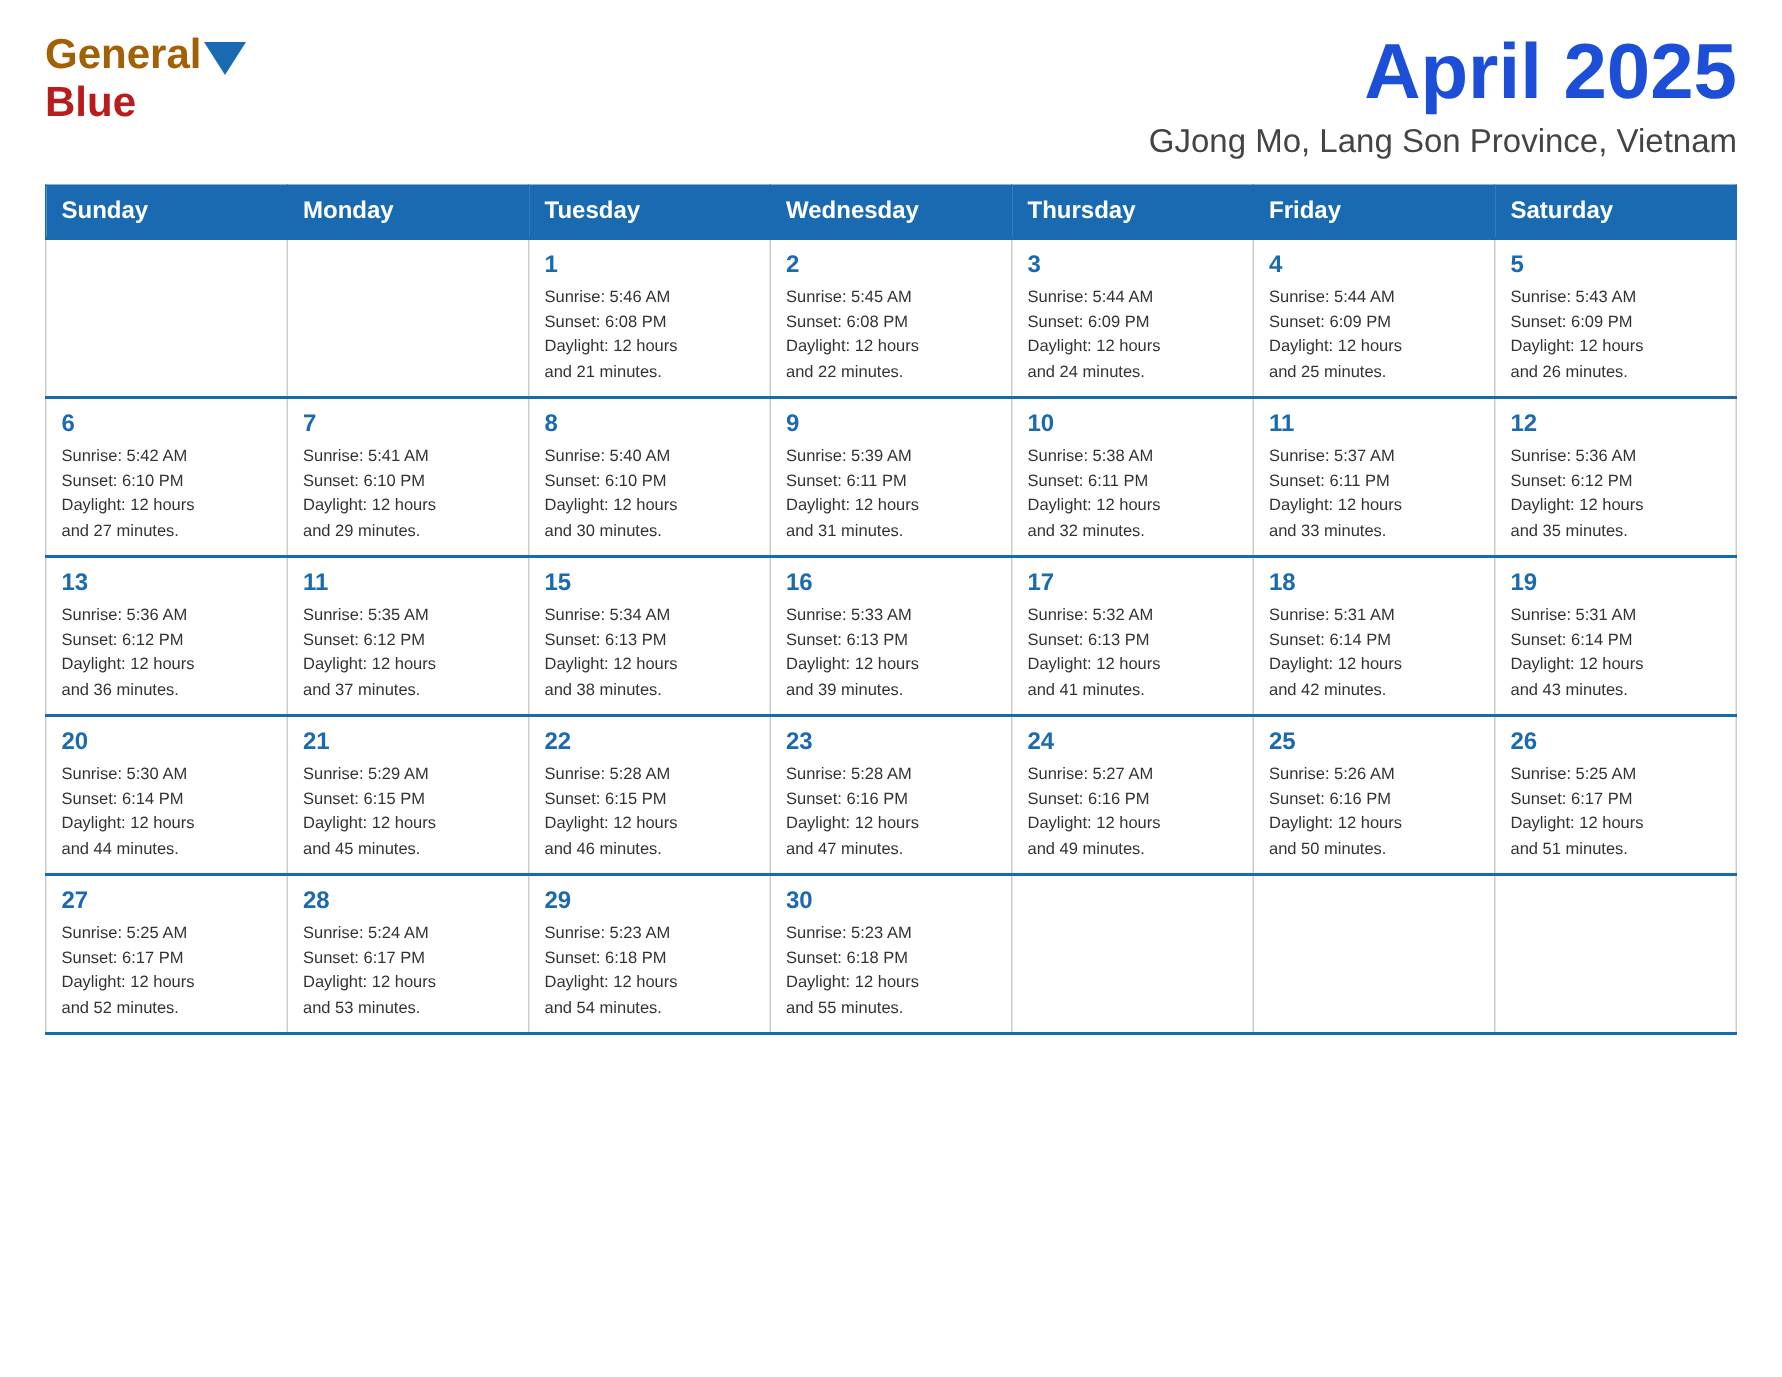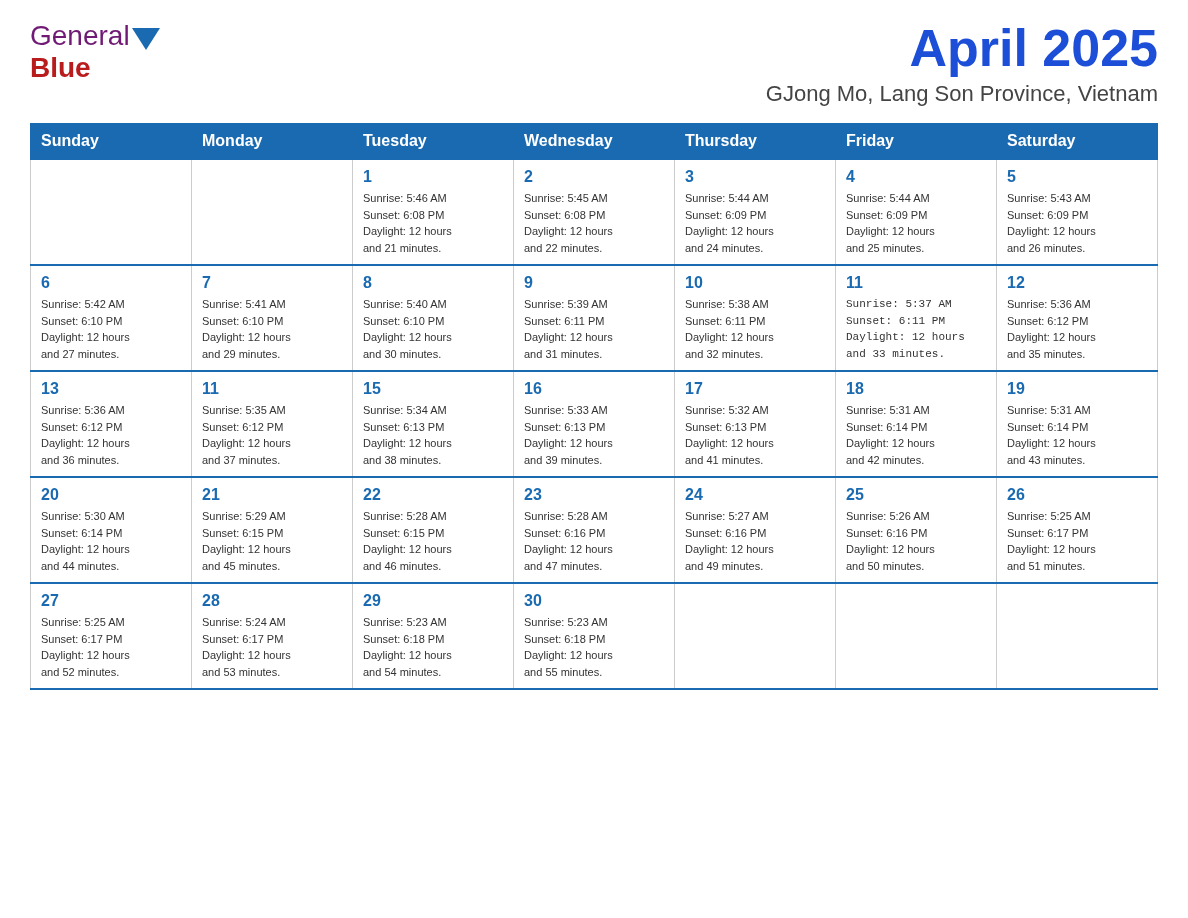--- a/index.html
+++ b/index.html
@@ -11,22 +11,22 @@
       padding: 20px 30px;
     }
     .header {
       display: flex;
       justify-content: space-between;
       align-items: flex-start;
       margin-bottom: 10px;
     }
     .logo-text-general {
       font-size: 28px;
-      font-weight: normal;
-      color: #701a75;
+      font-weight: bold;
+      color: #a16207;
     }
     .logo-text-blue {
       font-size: 28px;
       font-weight: bold;
       color: #b91c1c;
     }
     .logo-triangle {
       width: 0;
       height: 0;
       border-left: 14px solid transparent;
@@ -200,21 +200,21 @@
         </td>
         <td>
           <span class="day-number">10</span>
           <div class="day-info" style="white-space: pre-line;">Sunrise: 5:38 AM
 Sunset: 6:11 PM
 Daylight: 12 hours
 and 32 minutes.</div>
         </td>
         <td>
           <span class="day-number">11</span>
-          <div class="day-info" style="white-space: pre-line; font-family: Liberation Mono, monospace;">Sunrise: 5:37 AM
+          <div class="day-info" style="white-space: pre-line;">Sunrise: 5:37 AM
 Sunset: 6:11 PM
 Daylight: 12 hours
 and 33 minutes.</div>
         </td>
         <td>
           <span class="day-number">12</span>
           <div class="day-info" style="white-space: pre-line;">Sunrise: 5:36 AM
 Sunset: 6:12 PM
 Daylight: 12 hours
 and 35 minutes.</div>

